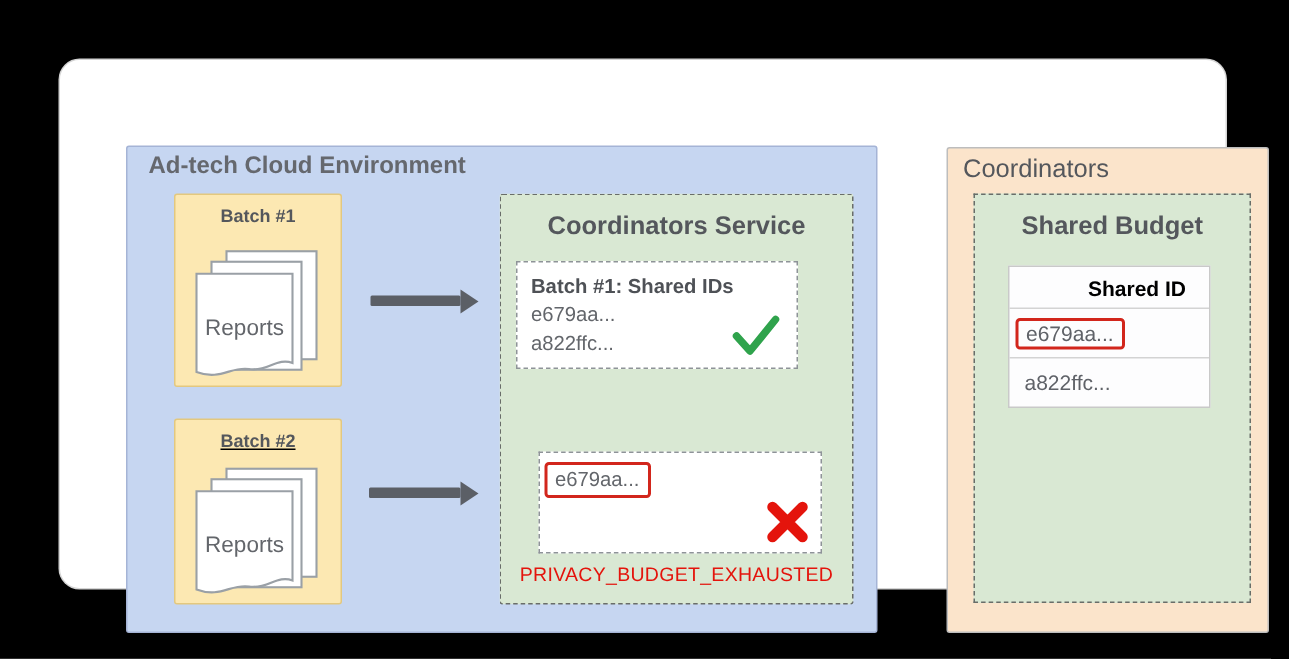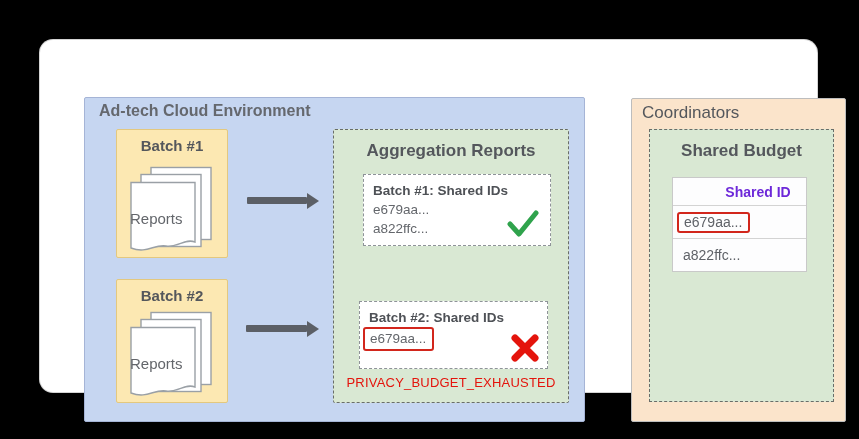--- a/index.html
+++ b/index.html
@@ -7,65 +7,65 @@
   .stage{position:relative;width:859px;height:439px;background:#000;overflow:hidden;}
   .canvas{position:absolute;left:40px;top:40px;width:777px;height:352px;background:#fff;
           border-radius:13px;box-shadow:0 0 0 1px #d4d4d4,0 2px 10px rgba(0,0,0,.55);}
   
   .blue-panel{position:absolute;left:44px;top:57px;width:501px;height:325px;
               background:#c6d6f1;border:1px solid #a5b4d6;border-radius:2px;}
   .adtech-title{position:absolute;left:14px;top:4px;font-size:16px;font-weight:bold;color:#65686e;}
   .batch-box{position:absolute;left:31px;width:112px;background:#fce8b2;
              border:1px solid #e3c87f;border-radius:2px;}
   .batch-1{top:31px;height:129px;}
-  .batch-2{top:181px;height:124px;}
-  .batch-label{text-align:center;padding-top:7px;font-size:15px;font-weight:bold;color:#54575c;}
+  .batch-2{top:181px;height:124px;text-decoration:underline;}
+  .batch-label{text-align:center;padding-top:7px;font-size:12px;font-weight:bold;color:#54575c;}
   .papers{position:absolute;left:7px;bottom:3px;width:98px;height:88px;}
   .papers svg{position:absolute;left:0;top:0;width:98px;height:88px;}
-  .reports-label{position:absolute;left:6px;top:44px;width:66px;
+  .reports-label{position:absolute;left:6px;top:44px;width:66px;text-align:center;
                  font-size:15px;color:#63666b;}
   
   .arrow{position:absolute;}
   .arrow .shaft{position:absolute;height:7px;background:#5b5f66;border-radius:1px;}
   .arrow .head{position:absolute;width:0;height:0;border-top:8px solid transparent;
                border-bottom:8px solid transparent;border-left:12px solid #5b5f66;}
   .arrow-1 .shaft{left:162px;top:99px;width:60px;}
   .arrow-1 .head{left:222px;top:95px;}
   .arrow-2 .shaft{left:161px;top:227px;width:61px;}
   .arrow-2 .head{left:222px;top:223px;}
   
   .agg-panel{position:absolute;left:248px;top:31px;width:236px;height:274px;
              background:#d9e8d3;border:1.5px dashed #696d69;border-radius:2px;}
   .panel-heading{position:absolute;left:0;width:100%;text-align:center;
                  font-size:17px;font-weight:bold;color:#54575c;}
   .agg-heading{top:11px;}
   .result-card{position:absolute;background:#fff;border:1.4px dashed #8e9398;
                padding:6px 9px 0 9px;line-height:19px;font-size:13.5px;color:#63666b;}
-  .card-1{left:29px;top:44px;width:188px;height:72px;}
+  .card-1{left:10px;top:44px;width:188px;height:72px;}
   .card-2{left:25px;top:171px;width:189px;height:68px;}
   .card-title{font-weight:bold;color:#4e5156;}
   .red-box{display:inline-block;border:2.2px solid #d2261c;border-radius:3px;
            padding:0 6px 1px 5px;margin-left:-6px;}
   .check-icon{position:absolute;right:10px;bottom:7px;}
   .x-icon{position:absolute;right:7px;bottom:5px;}
   .error-label{position:absolute;left:0;top:245px;width:100%;text-align:center;
                font-size:13px;font-weight:normal;color:#e4140c;letter-spacing:.2px;}
   
   .peach-panel{position:absolute;left:591px;top:58px;width:215px;height:324px;
                background:#fbe4cb;border:1px solid #bdbdbd;border-radius:2px;}
   .coord-title{position:absolute;left:10px;top:4px;font-size:17px;font-weight:normal;color:#54575c;}
   .pb-panel{position:absolute;left:17px;top:30px;width:185px;height:273px;
             background:#d9e8d3;border:1.5px dashed #696d69;}
   .pb-heading{top:11px;}
   .pb-table{position:absolute;left:22px;top:47px;width:135px;background:#fdfdfe;
             border:1px solid #c9c9c9;}
   .pb-row{display:flex;align-items:center;height:33px;padding-left:10px;
           font-size:14px;color:#5f6268;border-top:1px solid #d3d3d3;}
   .pb-header{height:27px;justify-content:center;padding-left:0;font-weight:bold;
-             color:#6d28d9;border-top:none;margin-left:37px;}
+             color:#000000;border-top:none;margin-left:37px;}
 </style>
 </head>
 <body>
 
 <div class="stage">
   <div class="canvas">
 
     <div class="blue-panel">
       <div class="adtech-title">Ad-tech Cloud Environment</div>
 
@@ -96,33 +96,32 @@
       <div class="arrow arrow-1">
         <div class="shaft"></div>
         <div class="head"></div>
       </div>
       <div class="arrow arrow-2">
         <div class="shaft"></div>
         <div class="head"></div>
       </div>
 
       <div class="agg-panel">
-        <div class="panel-heading agg-heading">Aggregation Reports</div>
+        <div class="panel-heading agg-heading">Coordinators Service</div>
 
         <div class="result-card card-1">
           <div class="card-title">Batch #1: Shared IDs</div>
           <div>e679aa...</div>
           <div>a822ffc...</div>
           <svg class="check-icon" width="34" height="29" viewBox="0 0 34 29">
             <path d="M4,15 L13,25 L30,4" fill="none" stroke="#2fa34c" stroke-width="5" stroke-linecap="round" stroke-linejoin="round"></path>
           </svg>
         </div>
 
         <div class="result-card card-2">
-          <div class="card-title">Batch #2: Shared IDs</div>
           <div>
             <span class="red-box">e679aa...</span>
           </div>
           <svg class="x-icon" width="30" height="30" viewBox="0 0 30 30">
             <path d="M5,5 L25,25 M25,5 L5,25" fill="none" stroke="#e4140c" stroke-width="7" stroke-linecap="round"></path>
           </svg>
         </div>
 
         <div class="error-label">PRIVACY_BUDGET_EXHAUSTED</div>
       </div>

